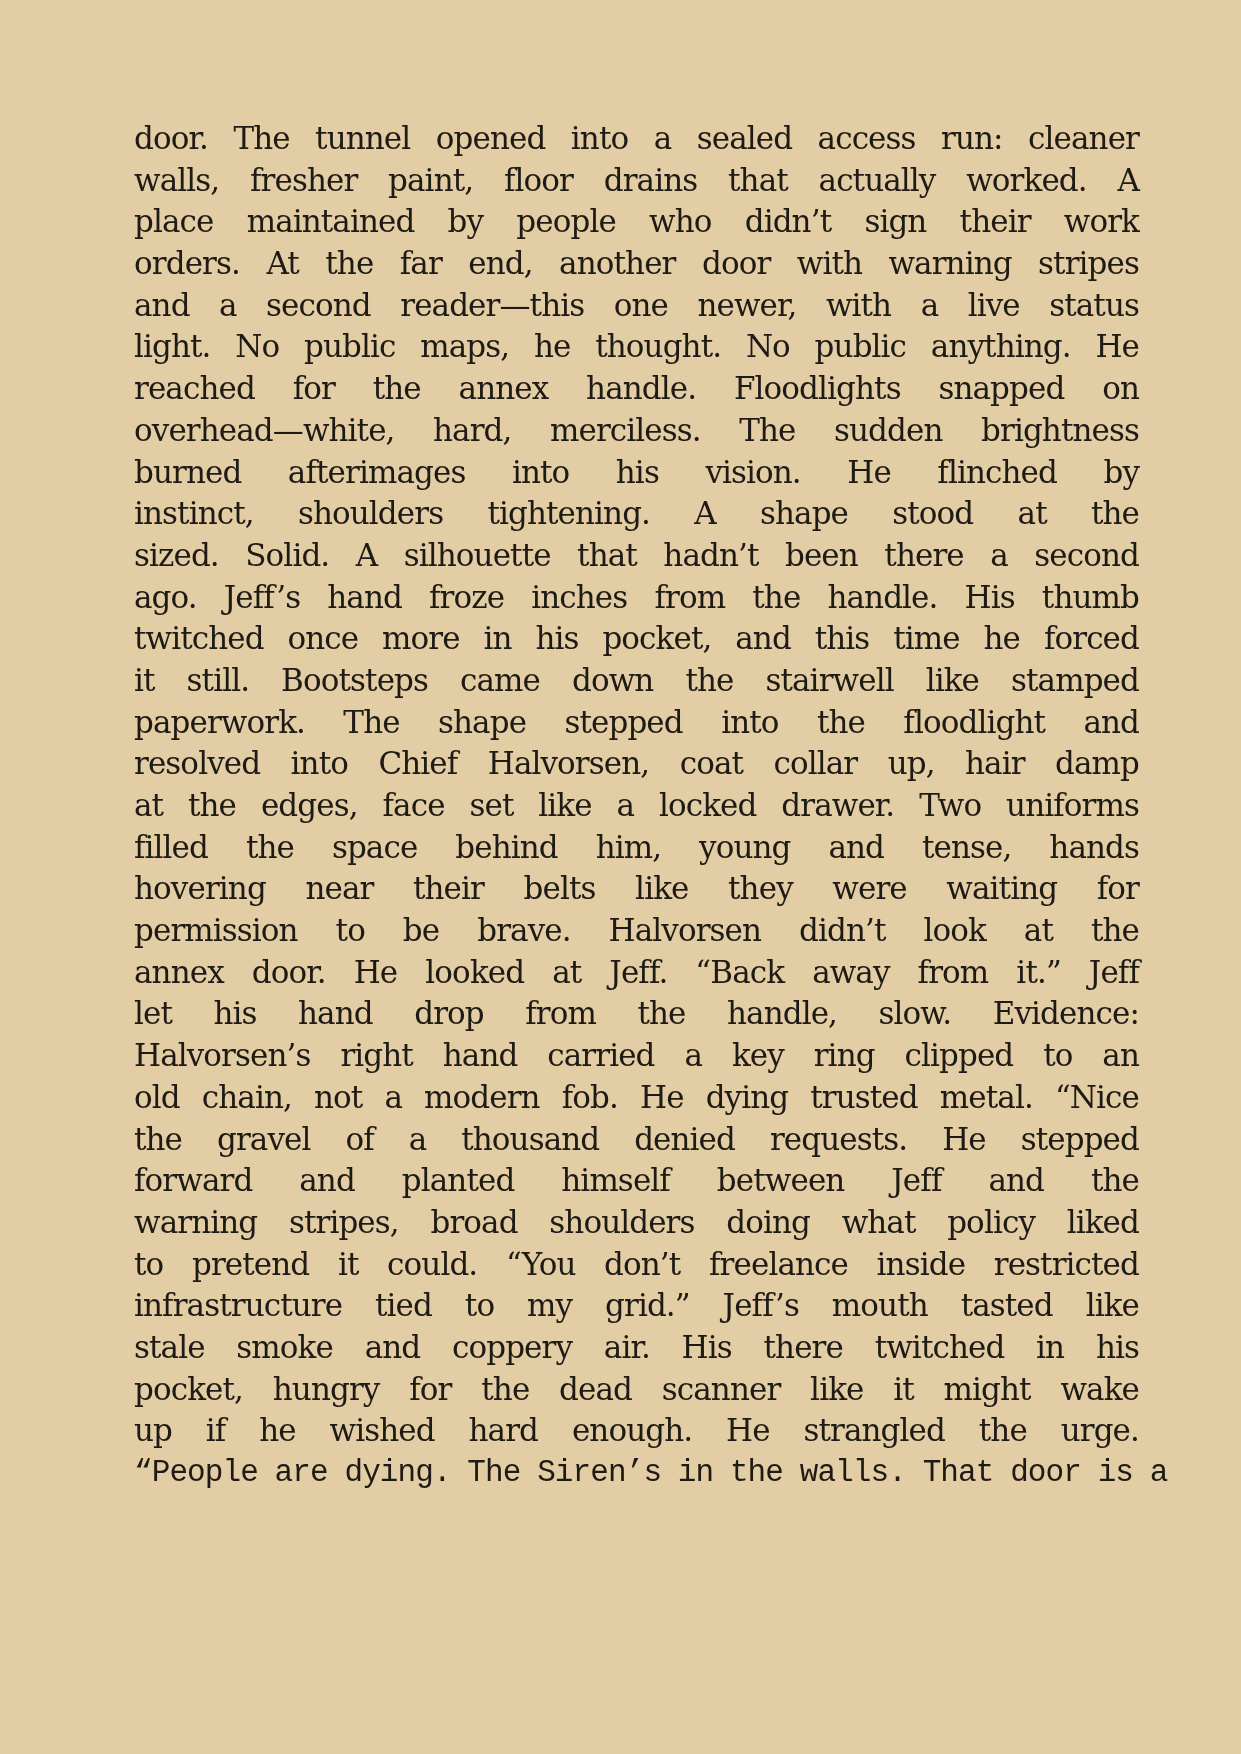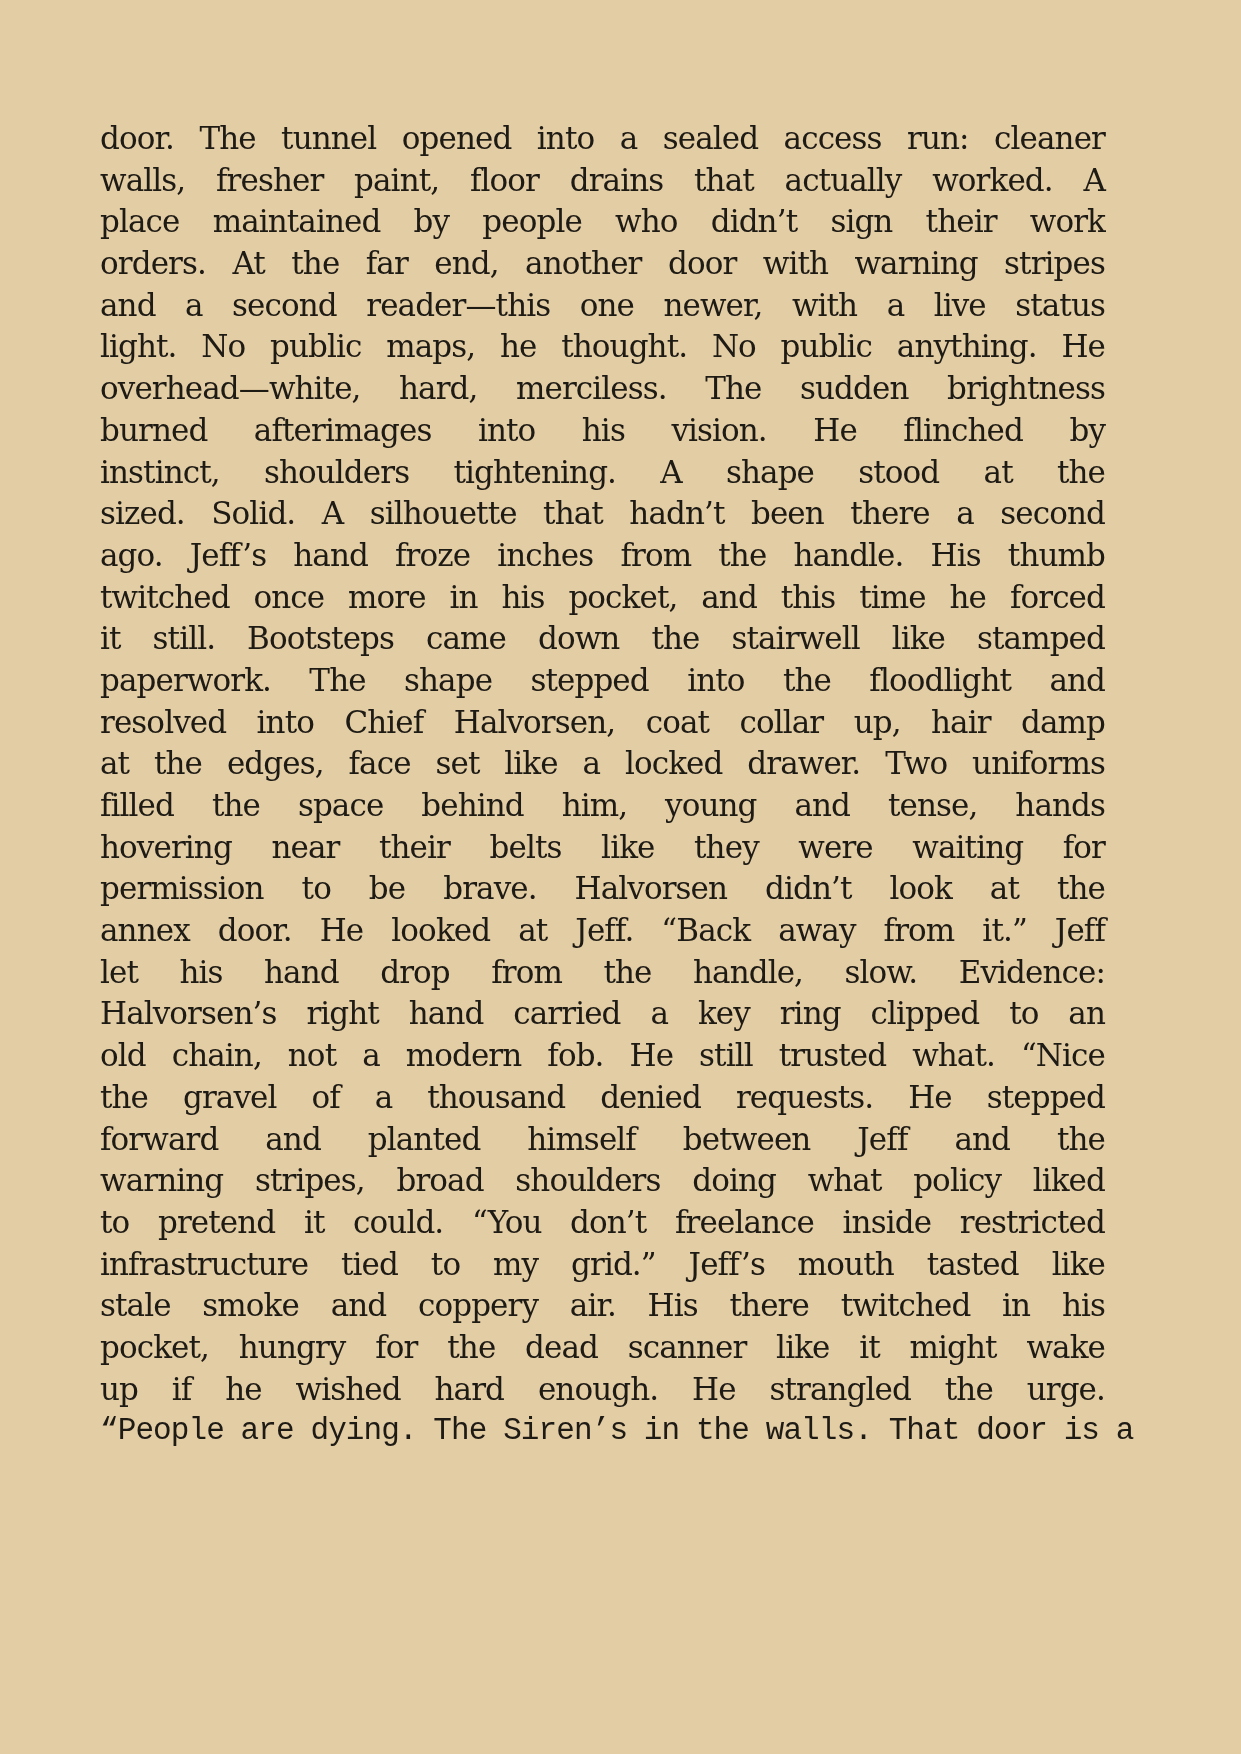--- a/index.html
+++ b/index.html
@@ -8,21 +8,21 @@
     }
     body {
       width: 1241px;
       height: 1754px;
       background: #e3cda5;
       position: relative;
       overflow: hidden;
     }
     .page {
       position: absolute;
-      left: 100px;
+      left: 134px;
       top: 118px;
       width: 1005px;
     }
     .line {
       display: block;
       font-family: "DejaVu Serif", serif;
       font-size: 31px;
       line-height: 41.7px;
       height: 41.7px;
       color: #1e1a14;
@@ -41,37 +41,38 @@
 <body>
 
 <div class="page">
   <div class="text-block">
     <span class="line">door. The tunnel opened into a sealed access run: cleaner</span>
     <span class="line">walls, fresher paint, floor drains that actually worked. A</span>
     <span class="line">place maintained by people who didn’t sign their work</span>
     <span class="line">orders. At the far end, another door with warning stripes</span>
     <span class="line">and a second reader—this one newer, with a live status</span>
     <span class="line">light. No public maps, he thought. No public anything. He</span>
+    <span class="line">reached for the annex handle. Floodlights snapped on</span>
     <span class="line">overhead—white, hard, merciless. The sudden brightness</span>
     <span class="line">burned afterimages into his vision. He flinched by</span>
     <span class="line">instinct, shoulders tightening. A shape stood at the</span>
     <span class="line">sized. Solid. A silhouette that hadn’t been there a second</span>
     <span class="line">ago. Jeff’s hand froze inches from the handle. His thumb</span>
     <span class="line">twitched once more in his pocket, and this time he forced</span>
     <span class="line">it still. Bootsteps came down the stairwell like stamped</span>
     <span class="line">paperwork. The shape stepped into the floodlight and</span>
     <span class="line">resolved into Chief Halvorsen, coat collar up, hair damp</span>
     <span class="line">at the edges, face set like a locked drawer. Two uniforms</span>
     <span class="line">filled the space behind him, young and tense, hands</span>
     <span class="line">hovering near their belts like they were waiting for</span>
     <span class="line">permission to be brave. Halvorsen didn’t look at the</span>
     <span class="line">annex door. He looked at Jeff. “Back away from it.” Jeff</span>
     <span class="line">let his hand drop from the handle, slow. Evidence:</span>
     <span class="line">Halvorsen’s right hand carried a key ring clipped to an</span>
-    <span class="line">old chain, not a modern fob. He still trusted what. “Nice</span>
+    <span class="line">old chain, not a modern fob. He dying trusted metal. “Nice</span>
     <span class="line">the gravel of a thousand denied requests. He stepped</span>
     <span class="line">forward and planted himself between Jeff and the</span>
     <span class="line">warning stripes, broad shoulders doing what policy liked</span>
     <span class="line">to pretend it could. “You don’t freelance inside restricted</span>
     <span class="line">infrastructure tied to my grid.” Jeff’s mouth tasted like</span>
     <span class="line">stale smoke and coppery air. His there twitched in his</span>
     <span class="line">pocket, hungry for the dead scanner like it might wake</span>
     <span class="line">up if he wished hard enough. He strangled the urge.</span>
     <span class="line last">“People are dying. The Siren’s in the walls. That door is a</span>
   </div>

